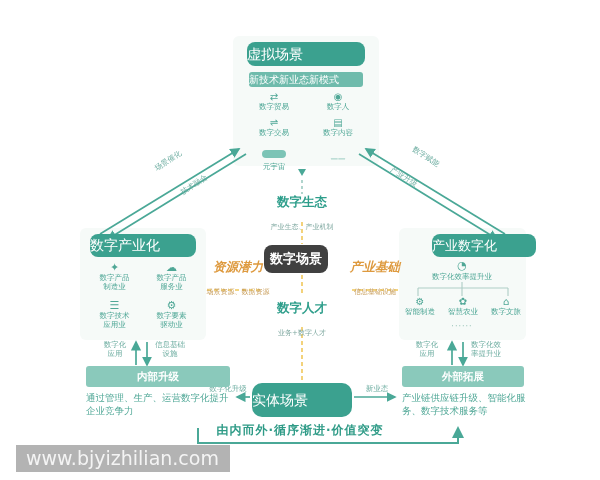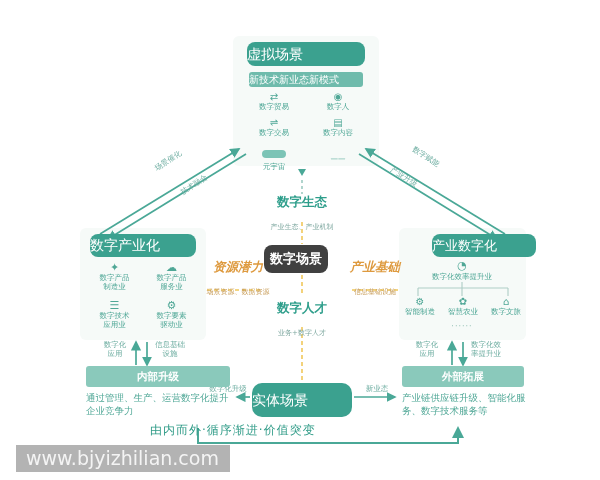--- a/index.html
+++ b/index.html
@@ -27,22 +27,22 @@
   .org-t{color:#de9a3f;font-style:italic;} .org-s{color:#c79b56;}
   .ybox{position:absolute;left:264px;top:245px;width:64px;height:28px;background:#404040;
         border-radius:8px;color:#fff;font-weight:bold;font-size:13px;line-height:28px;text-align:center;}
   
   .hdr{position:absolute;background:#8ac9bb;color:#fff;font-weight:bold;font-size:10.5px;
        line-height:21px;text-align:center;border-radius:3px;}
   .para{position:absolute;font-size:9.5px;line-height:1.35;color:#4fa796;}
   
   .el{position:absolute;font-size:7.5px;line-height:9px;color:#6faea2;text-align:center;}
   .rotL{transform:rotate(-33deg);} .rotR{transform:rotate(33deg);}
-  .slogan{position:absolute;left:150px;top:422px;width:300px;text-align:left;
-          font-weight:normal;font-size:12px;color:#2f9b87;letter-spacing:1px;}
+  .slogan{position:absolute;left:150px;top:422px;width:300px;text-align:center;
+          font-weight:bold;font-size:12px;color:#2f9b87;letter-spacing:1px;}
   .tg{position:absolute;left:444px;top:9px;width:153px;height:31px;background:#ababab;
       color:#fff;font-size:19px;line-height:31px;padding-left:8px;box-sizing:border-box;}
   .wm{position:absolute;left:0;top:445px;width:214px;height:27px;background:#b3b3b3;
       color:#f4f4f4;font-size:19px;line-height:27px;padding-left:10px;box-sizing:border-box;}
   svg.connectors{position:absolute;left:0;top:0;z-index:2;}
   .z3{z-index:3;} .z1{z-index:1;}
   .dots{position:absolute;color:#9fc6bc;font-size:8px;letter-spacing:1px;text-align:center;}
 </style>
 </head>
 <body>

